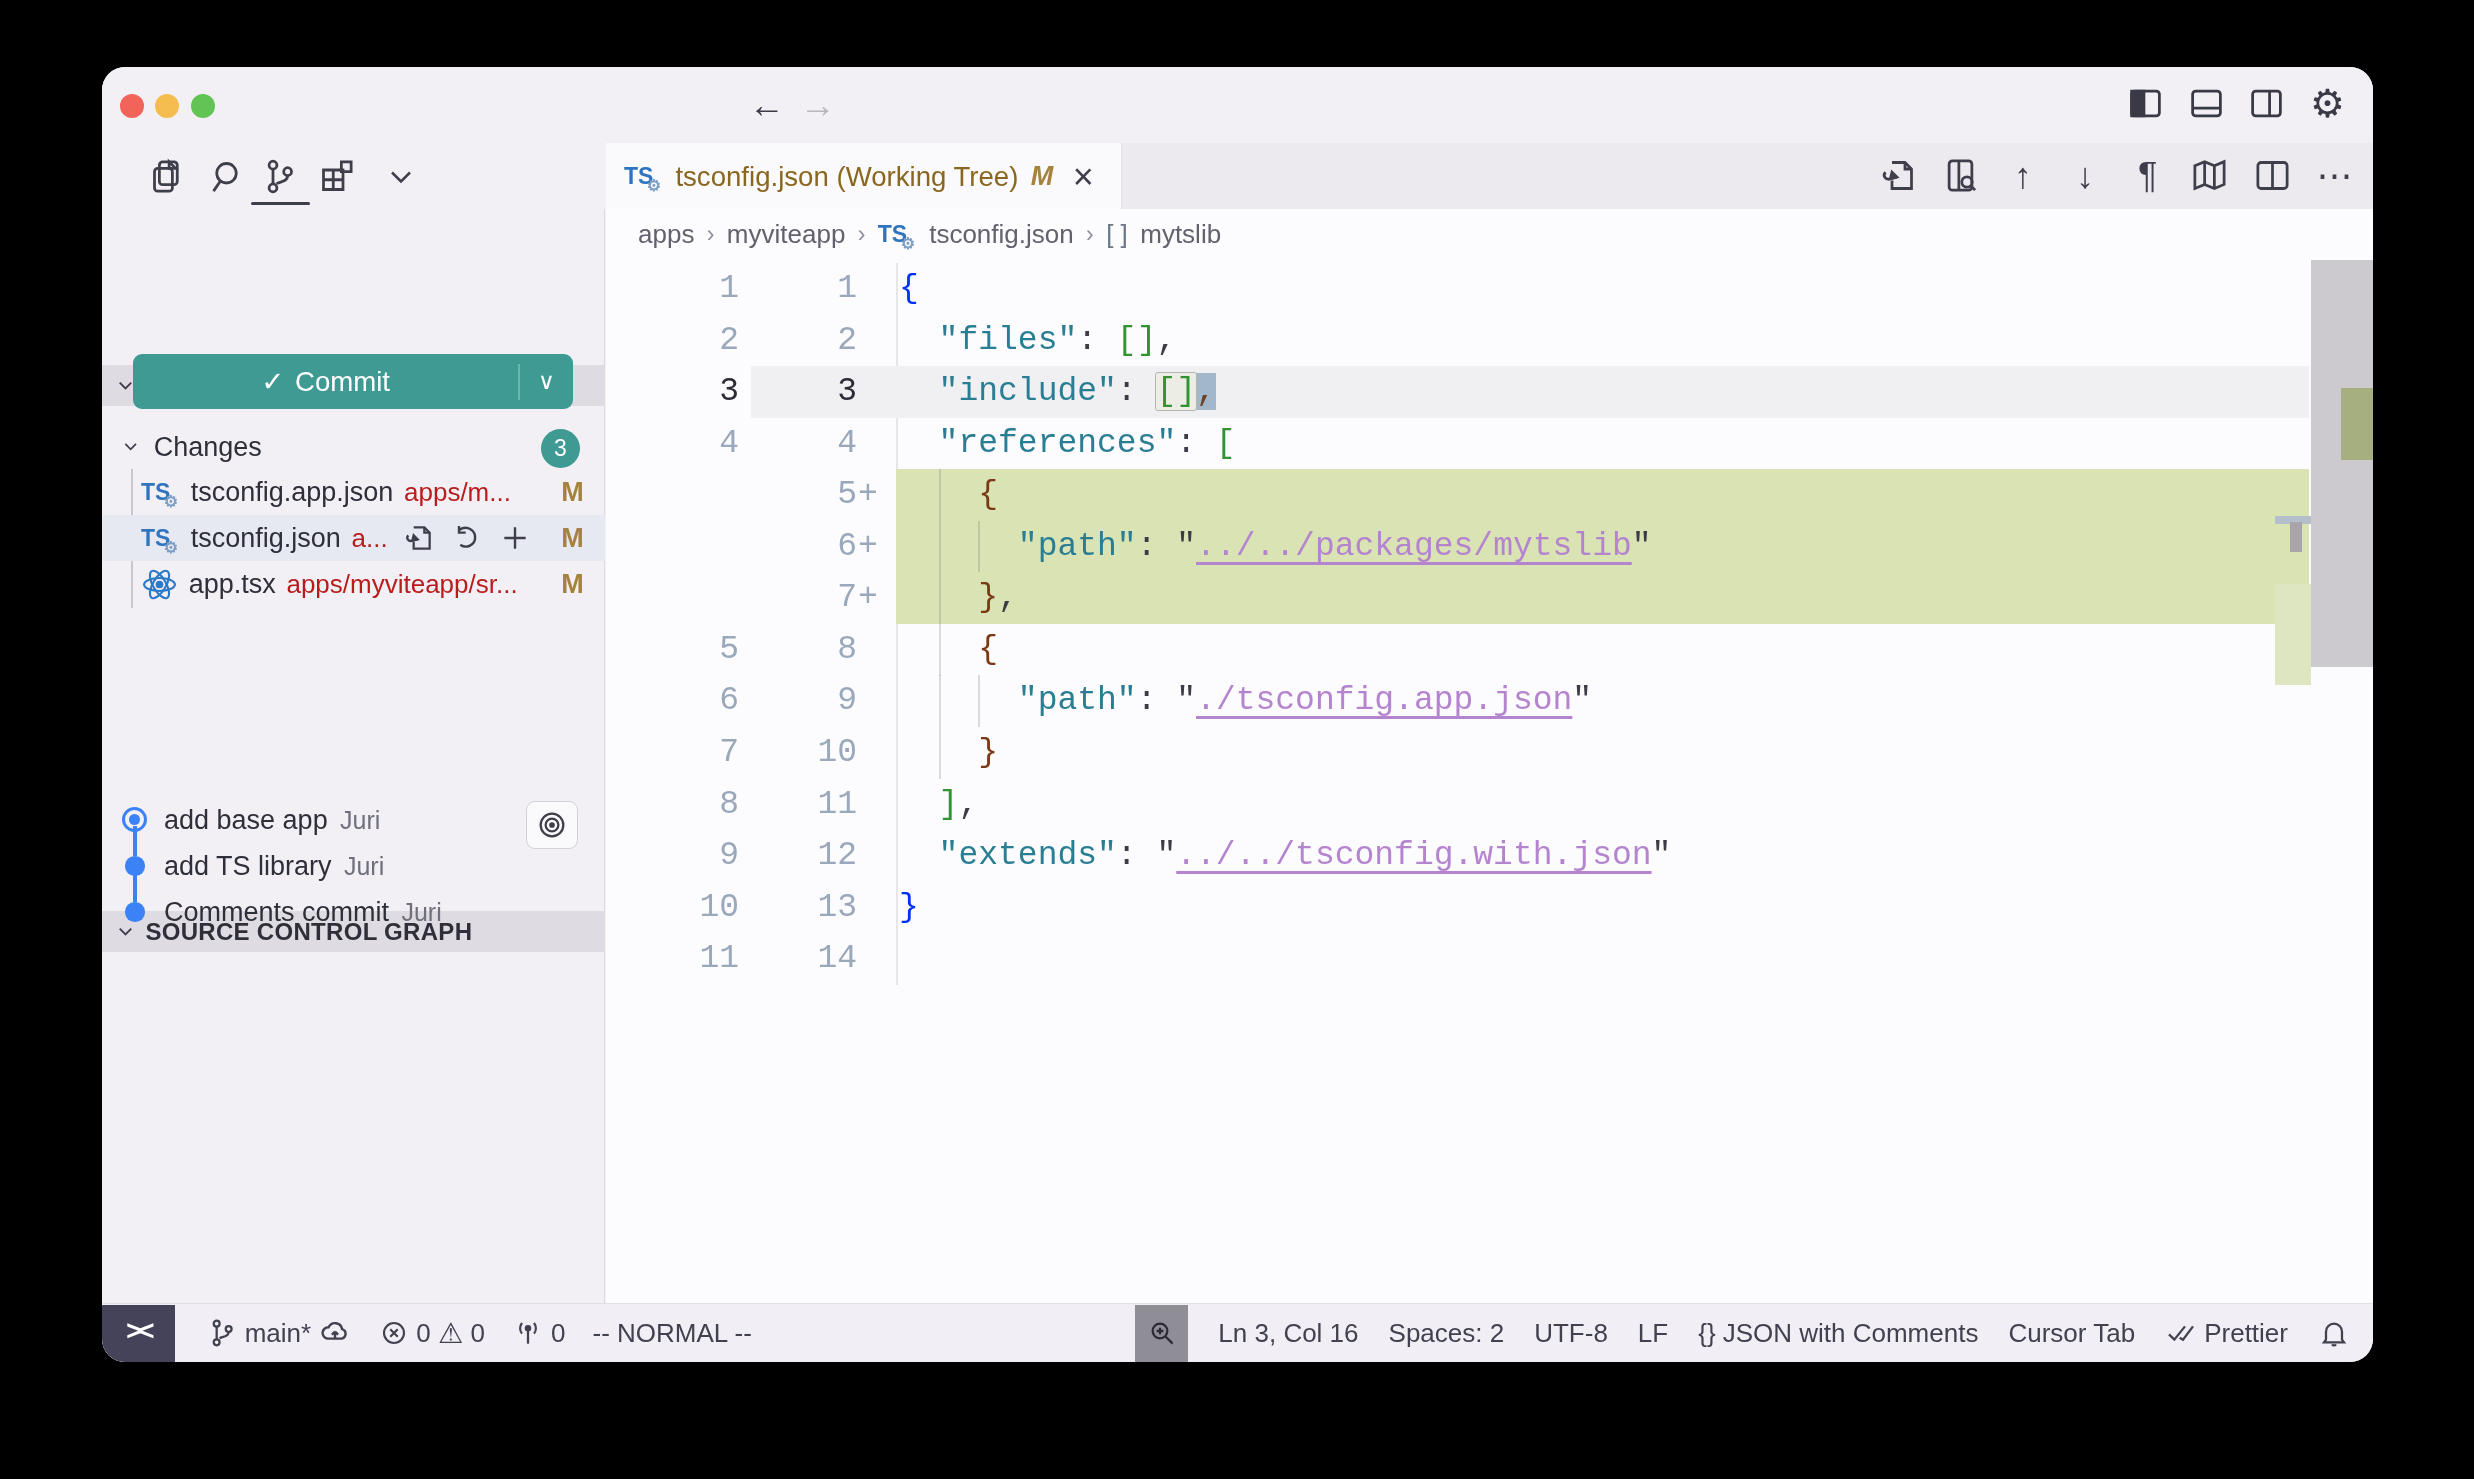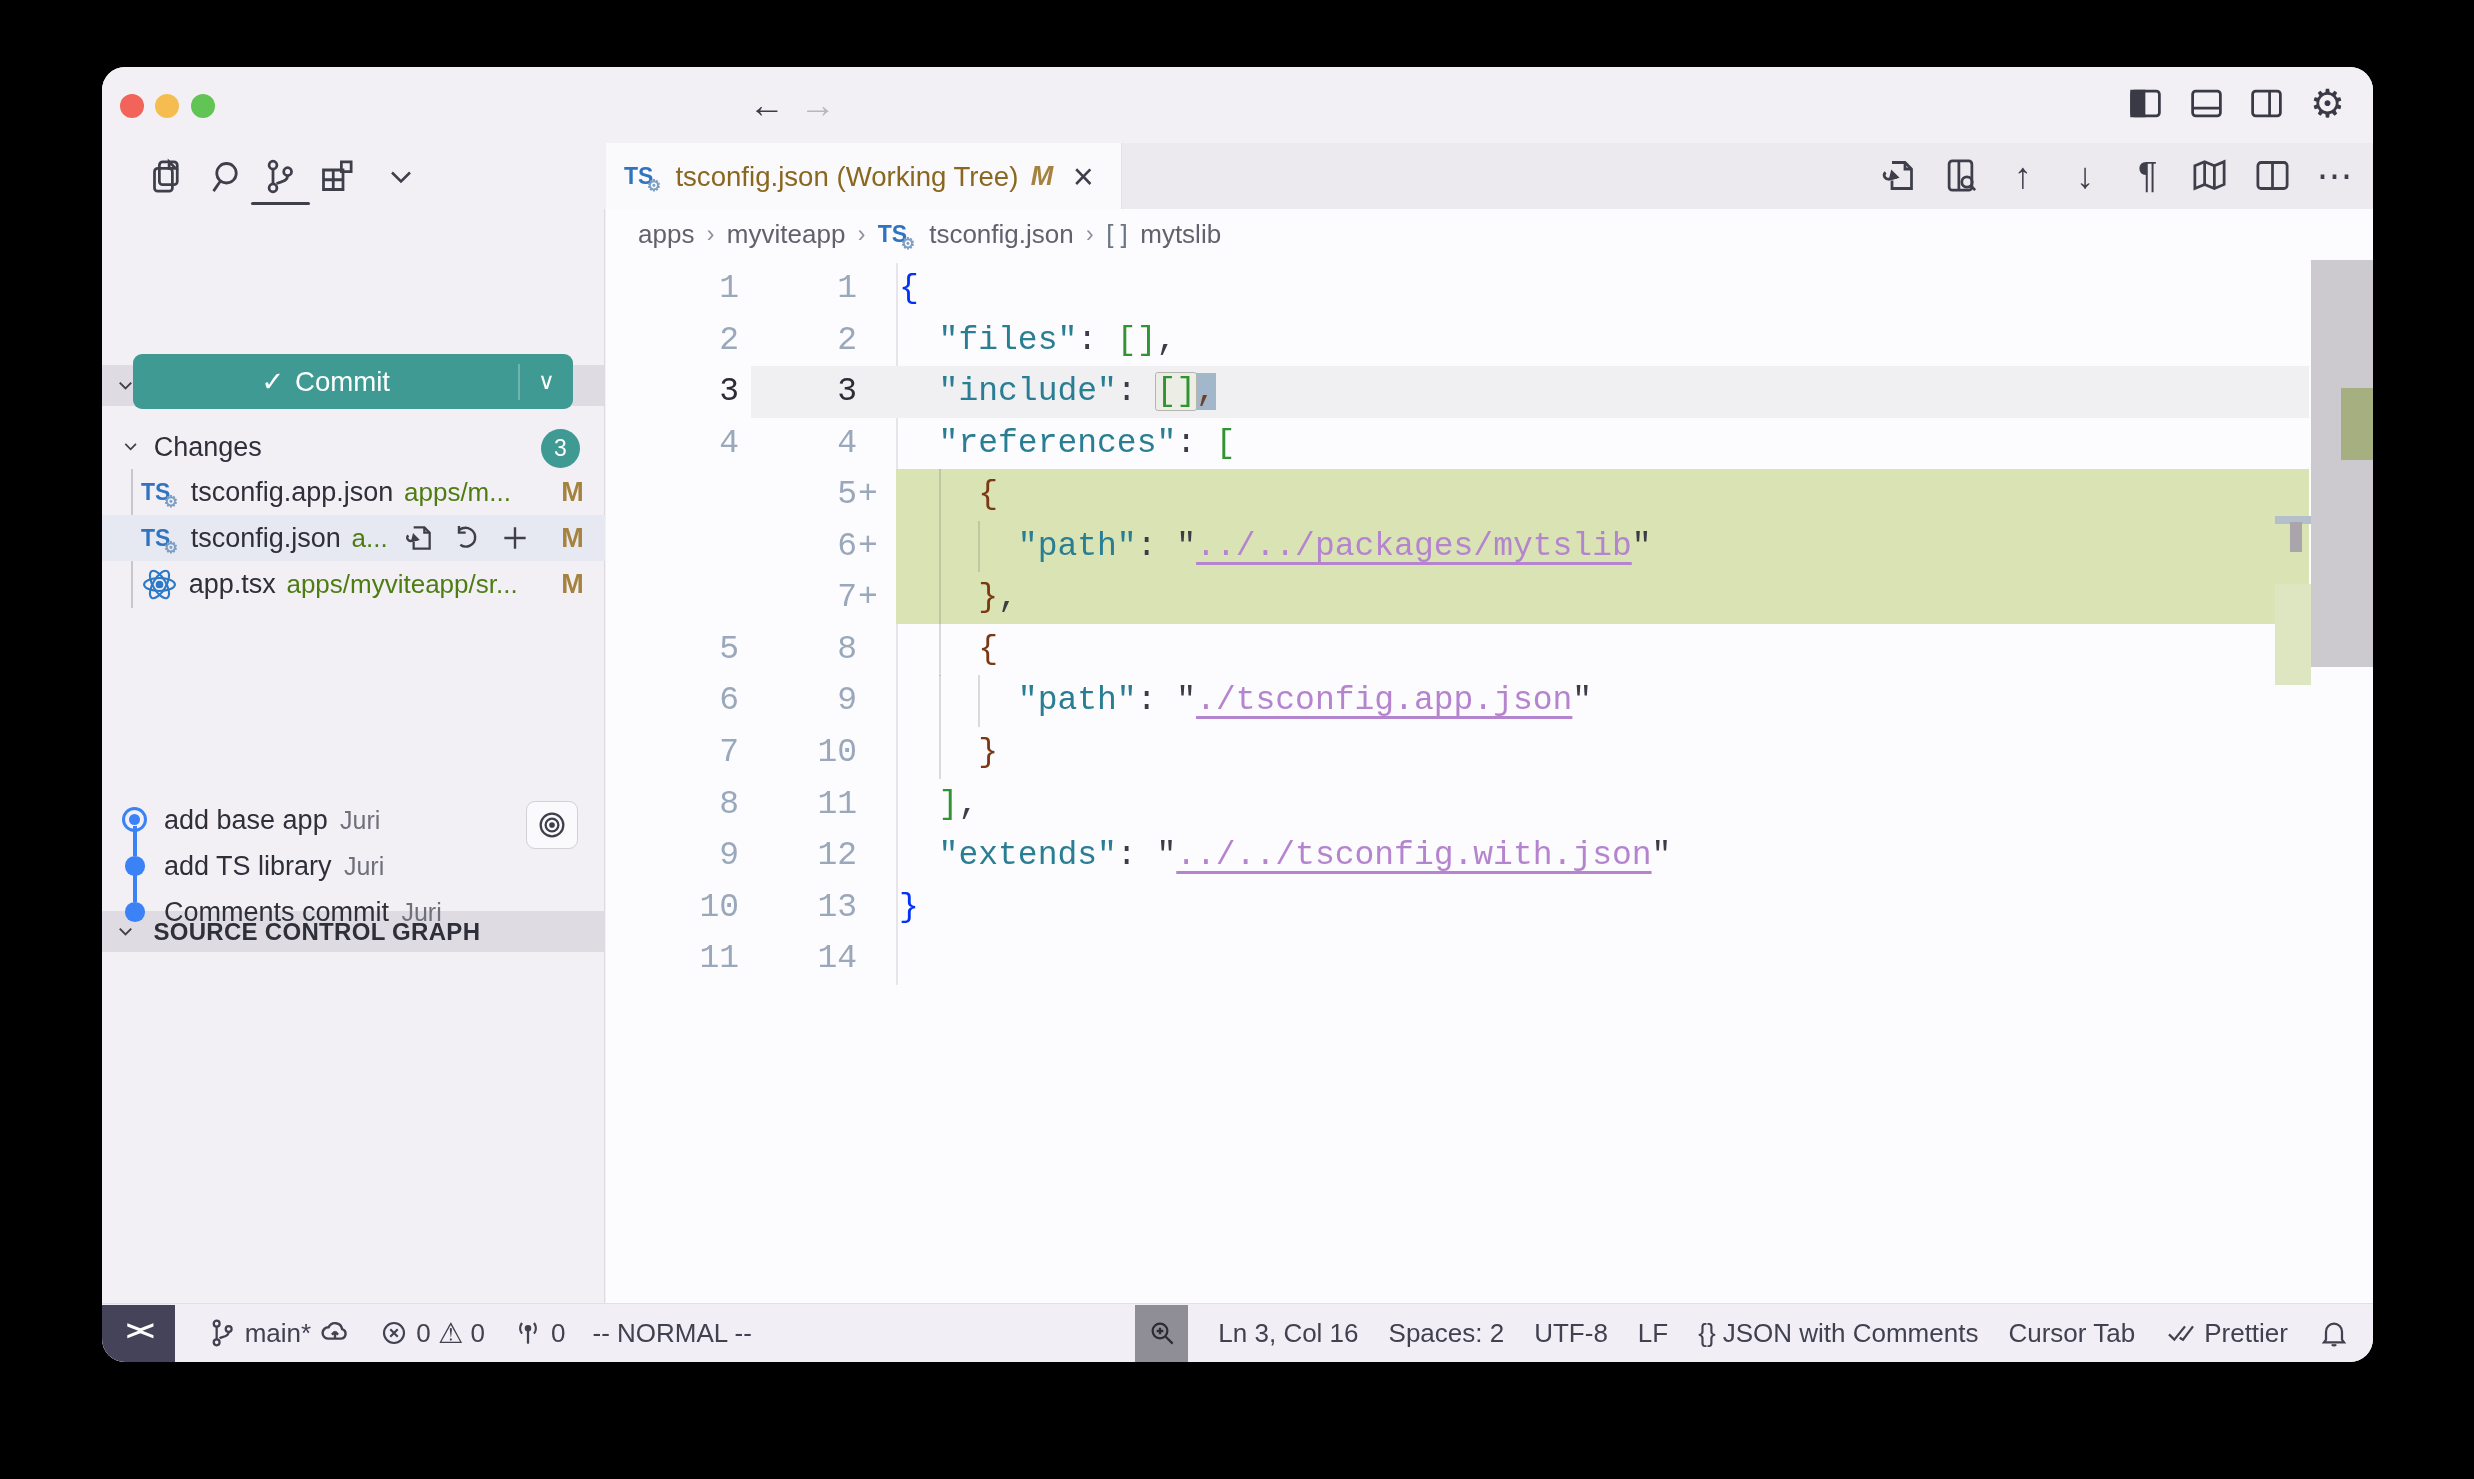--- a/index.html
+++ b/index.html
@@ -31,40 +31,40 @@
   .edicon{width:41px;height:41px;display:flex;align-items:center;justify-content:center;color:#3f3f4c;font-size:36px;}
   
   .breadcrumb{position:absolute;left:504px;top:142px;width:1767px;height:51px;background:#fcfbfd;
     display:flex;align-items:center;padding-left:32px;box-sizing:border-box;font-size:26px;color:#62626e;gap:12.4px;}
   .bc-sep{color:#8f8f9a;font-size:23px;}
   .ts-icon{display:inline-block;position:relative;color:#2f74c0;font-weight:bold;font-size:23px;width:39px;}
   .ts-icon .gear{position:absolute;right:1.8px;bottom:-5.3px;font-size:16px;color:#7d9fc4;}
   
   .sidebar{position:absolute;left:0;top:142px;width:503px;height:1094px;background:#f2f0f5;border-right:1.8px solid #dcdae0;box-sizing:border-box;}
   .sec-head{position:absolute;left:0;width:503px;height:41px;background:#dedce2;display:flex;align-items:center;
-    padding-left:12.4px;box-sizing:border-box;gap:16px;color:#2f2f3a;font-weight:bold;font-size:24px;letter-spacing:0.3px;}
+    padding-left:12.4px;box-sizing:border-box;gap:8px;color:#2f2f3a;font-weight:bold;font-size:24px;letter-spacing:0.3px;}
   .chev{font-size:21.3px;color:#3f3f4c;font-weight:normal;}
   .msgbox{position:absolute;left:31px;top:65px;width:440px;height:55px;background:#fbfbfd;border:1.8px solid #cfccd7;
     border-radius:9px;display:flex;align-items:center;padding:0 14.2px;box-sizing:border-box;color:#8a8a94;font-size:27px;}
   .msgbox .ph{flex:1;white-space:nowrap;overflow:hidden;}
   .commitbtn{position:absolute;left:31px;top:145px;width:440px;height:55px;background:#3f9a93;border-radius:9px;
     display:flex;align-items:center;color:#fff;font-size:27.6px;}
   .commitbtn .main{flex:1;display:flex;align-items:center;justify-content:center;gap:10.7px;}
   .commitbtn .div{width:1.8px;height:36px;background:#6fb5af;}
   .commitbtn .dd{width:53px;display:flex;align-items:center;justify-content:center;font-size:23px;}
   .changes-head{position:absolute;left:0;top:216px;width:503px;height:44px;display:flex;align-items:center;gap:12.4px;
     padding-left:18px;box-sizing:border-box;color:#2f2f3a;font-size:27px;}
   .badge{position:absolute;right:25px;top:4.4px;width:39px;height:39px;background:#3f9a93;color:#fff;border-radius:50%;
     display:flex;align-items:center;justify-content:center;font-size:23px;}
   .rows{position:absolute;left:0;top:260px;width:503px;}
   .crow-item{position:relative;width:503px;height:46px;display:flex;align-items:center;padding-left:39px;box-sizing:border-box;gap:10.7px;}
   .crow-item.sel{background:#e7e9f2;}
   .indentline{position:absolute;left:29px;top:260px;width:1.8px;height:139px;background:#c9c7cd;}
   .fname{color:#2f2f3a;font-size:27px;white-space:nowrap;}
-  .fdesc{color:#4d7c0f;font-size:26px;white-space:nowrap;overflow:hidden;flex-shrink:1;text-align:center;}
+  .fdesc{color:#b91c1c;font-size:26px;white-space:nowrap;overflow:hidden;flex-shrink:1;text-align:center;}
   .fstatus{position:absolute;right:21.3px;color:#a5823e;font-weight:bold;font-size:27px;}
   .ract{display:flex;gap:14.2px;align-items:center;color:#3f3f4c;margin-left:3.6px;}
   .ract .edicon{width:34px;height:34px;font-size:30px;}
   .graph-rows{position:absolute;left:0;top:588px;width:503px;}
   .grow{position:relative;width:503px;height:46px;display:flex;align-items:center;padding-left:62px;box-sizing:border-box;gap:12.4px;}
   .gmsg{color:#2f2f3a;font-size:27px;white-space:nowrap;}
   .gauthor{color:#70707c;font-size:25px;}
   .gdot{position:absolute;left:23px;top:13.3px;width:19.6px;height:19.6px;border-radius:50%;background:#3c82f7;}
   .gring{position:absolute;left:19.6px;top:9.8px;width:19.6px;height:19.6px;border-radius:50%;border:3.6px solid #3c82f7;background:#f2f0f5;}
   .gring::after{content:"";position:absolute;left:4.4px;top:4.4px;width:10.7px;height:10.7px;border-radius:50%;background:#3c82f7;}

